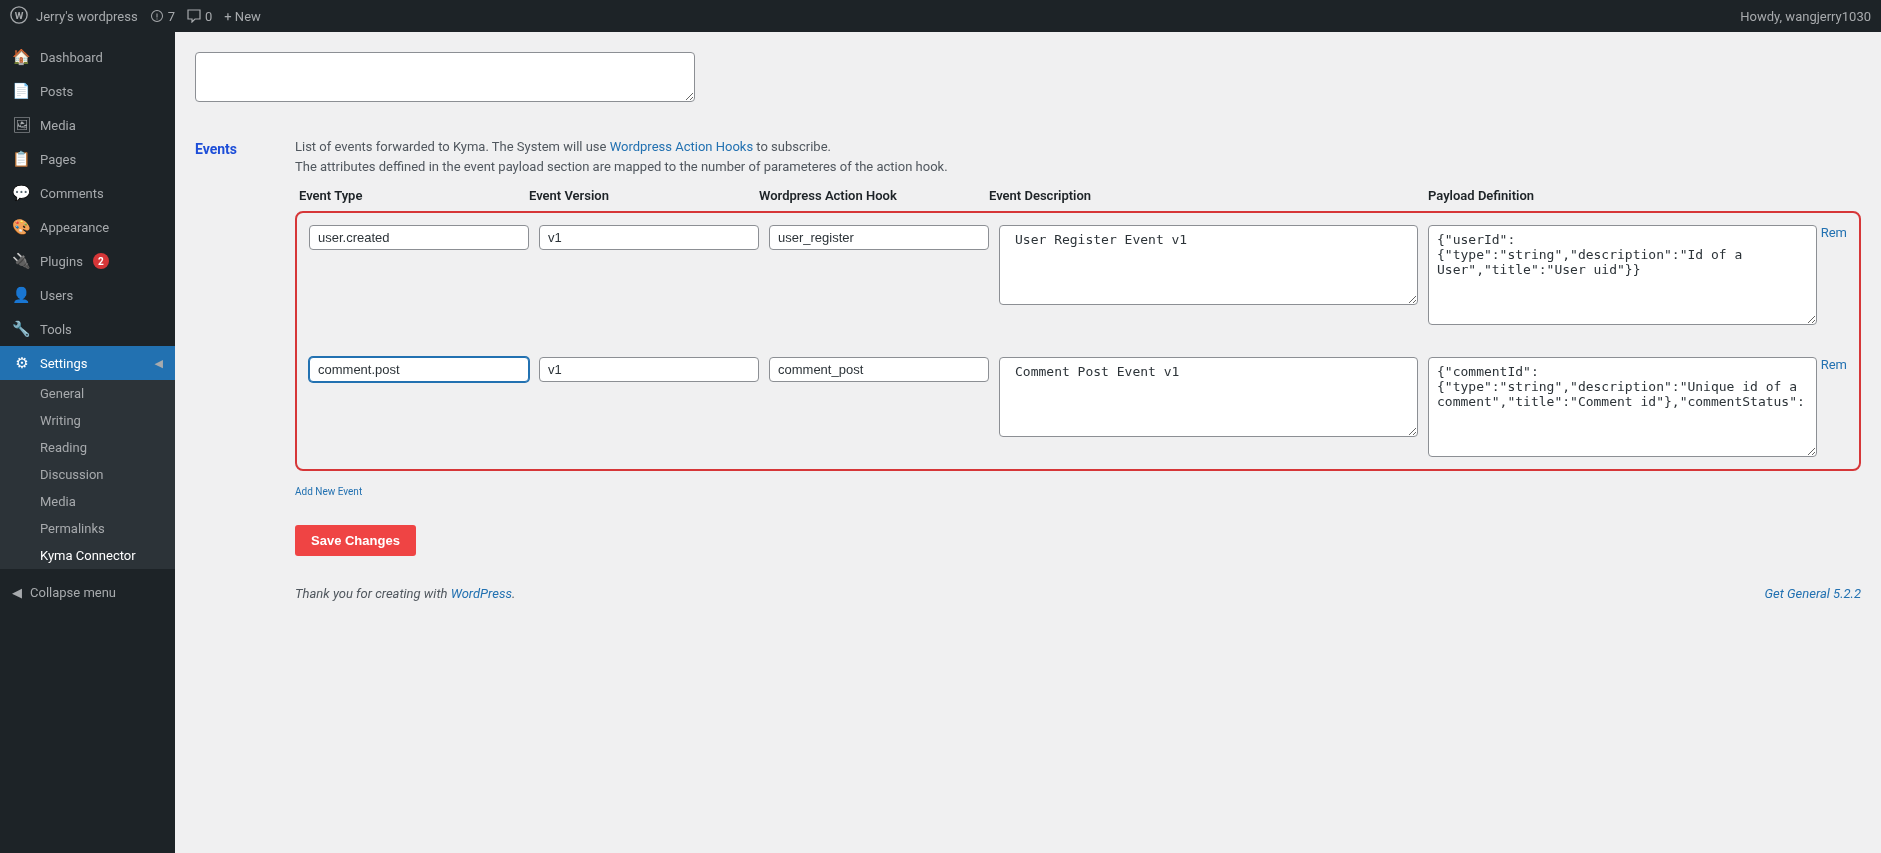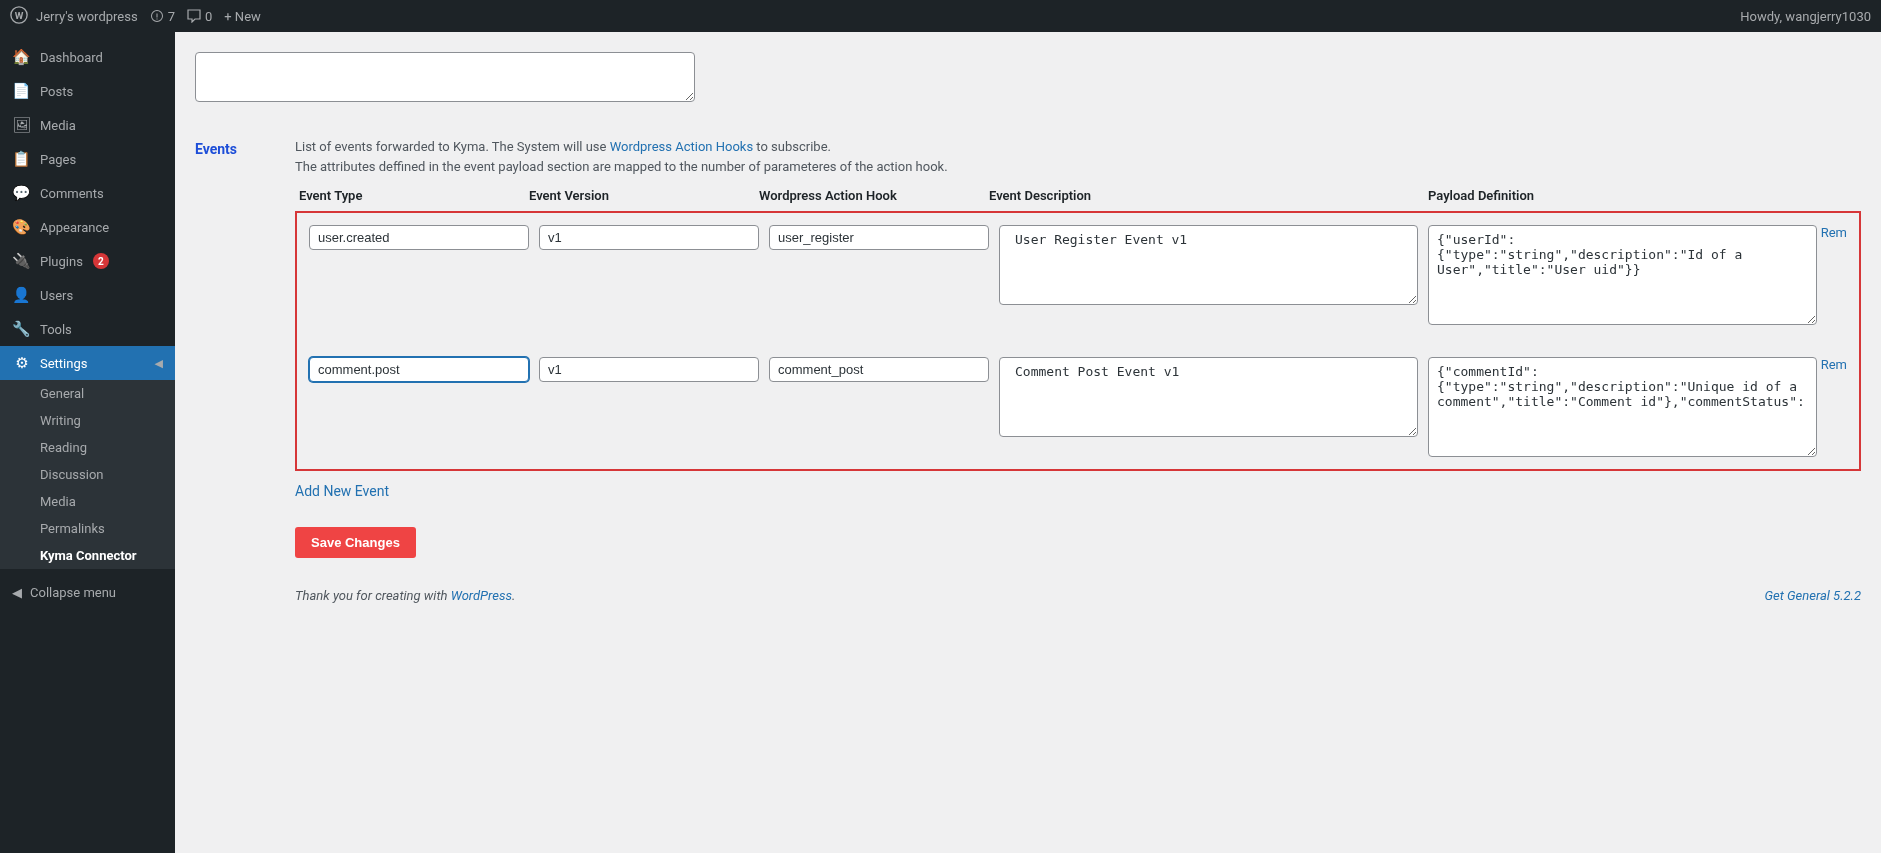--- a/index.html
+++ b/index.html
@@ -64,21 +64,21 @@
     .events-label { font-size: 14px; font-weight: 700; color: #1d4ed8; width: 80px; flex-shrink: 0; padding-top: 4px; }
     .events-content { flex: 1; }
     .events-description { font-size: 13px; color: #50575e; margin-bottom: 12px; line-height: 1.5; }
     .events-description a { color: #2271b1; text-decoration: none; }
 
     .events-table-header { display: grid; grid-template-columns: 220px 220px 220px 1fr 1fr; gap: 10px; margin-bottom: 8px; padding: 0 4px; }
     .events-table-header .col-header { font-size: 13px; font-weight: 600; color: #1d2327; }
 
     .events-rows-wrapper {
       border: 2px solid #d63638;
-      border-radius: 0;
+      border-radius: 8px;
       padding: 12px;
       margin-bottom: 12px;
       display: flex;
       flex-direction: column;
       gap: 12px;
       margin-top: 8px;
     }
 
     .event-row { display: grid; grid-template-columns: 220px 220px 220px 1fr 1fr; gap: 10px; align-items: start; }
     .event-row input[type="text"] {
@@ -109,21 +109,21 @@
       padding: 6px 8px;
       border: 1px solid #8c8f94;
       border-radius: 4px;
       font-size: 13px;
       resize: vertical;
       color: #2c3338;
     }
 
     .remove-link { color: #2271b1; font-size: 13px; cursor: pointer; text-decoration: none; white-space: nowrap; }
 
-    .add-new-event { color: #2271b1; font-size: 14px; cursor: pointer; text-decoration: none; display: inline-block; margin-bottom: 20px; }
+    .add-new-event { color: #2271b1; font-size: 10px; cursor: pointer; text-decoration: none; display: inline-block; margin-bottom: 20px; }
 
     .save-changes-btn {
       background: #ef4444;
       color: #fff;
       border: none;
       padding: 8px 16px;
       font-size: 13px;
       border-radius: 3px;
       cursor: pointer;
       font-weight: 600;
@@ -229,21 +229,21 @@
       </div>
       <div class="menu-item">
         <span>Discussion</span>
       </div>
       <div class="menu-item">
         <span>Media</span>
       </div>
       <div class="menu-item">
         <span>Permalinks</span>
       </div>
-      <div class="menu-item active-sub" style="background:#2c3338;color:#fff;font-weight:700;">
+      <div class="menu-item active-sub" style="background:#2c3338;color:#fff;font-weight:400;">
         <span>Kyma Connector</span>
       </div>
     </div>
 
     <div class="menu-collapse">
       <span>◀</span>
       <span>Collapse menu</span>
     </div>
   </div>
 

